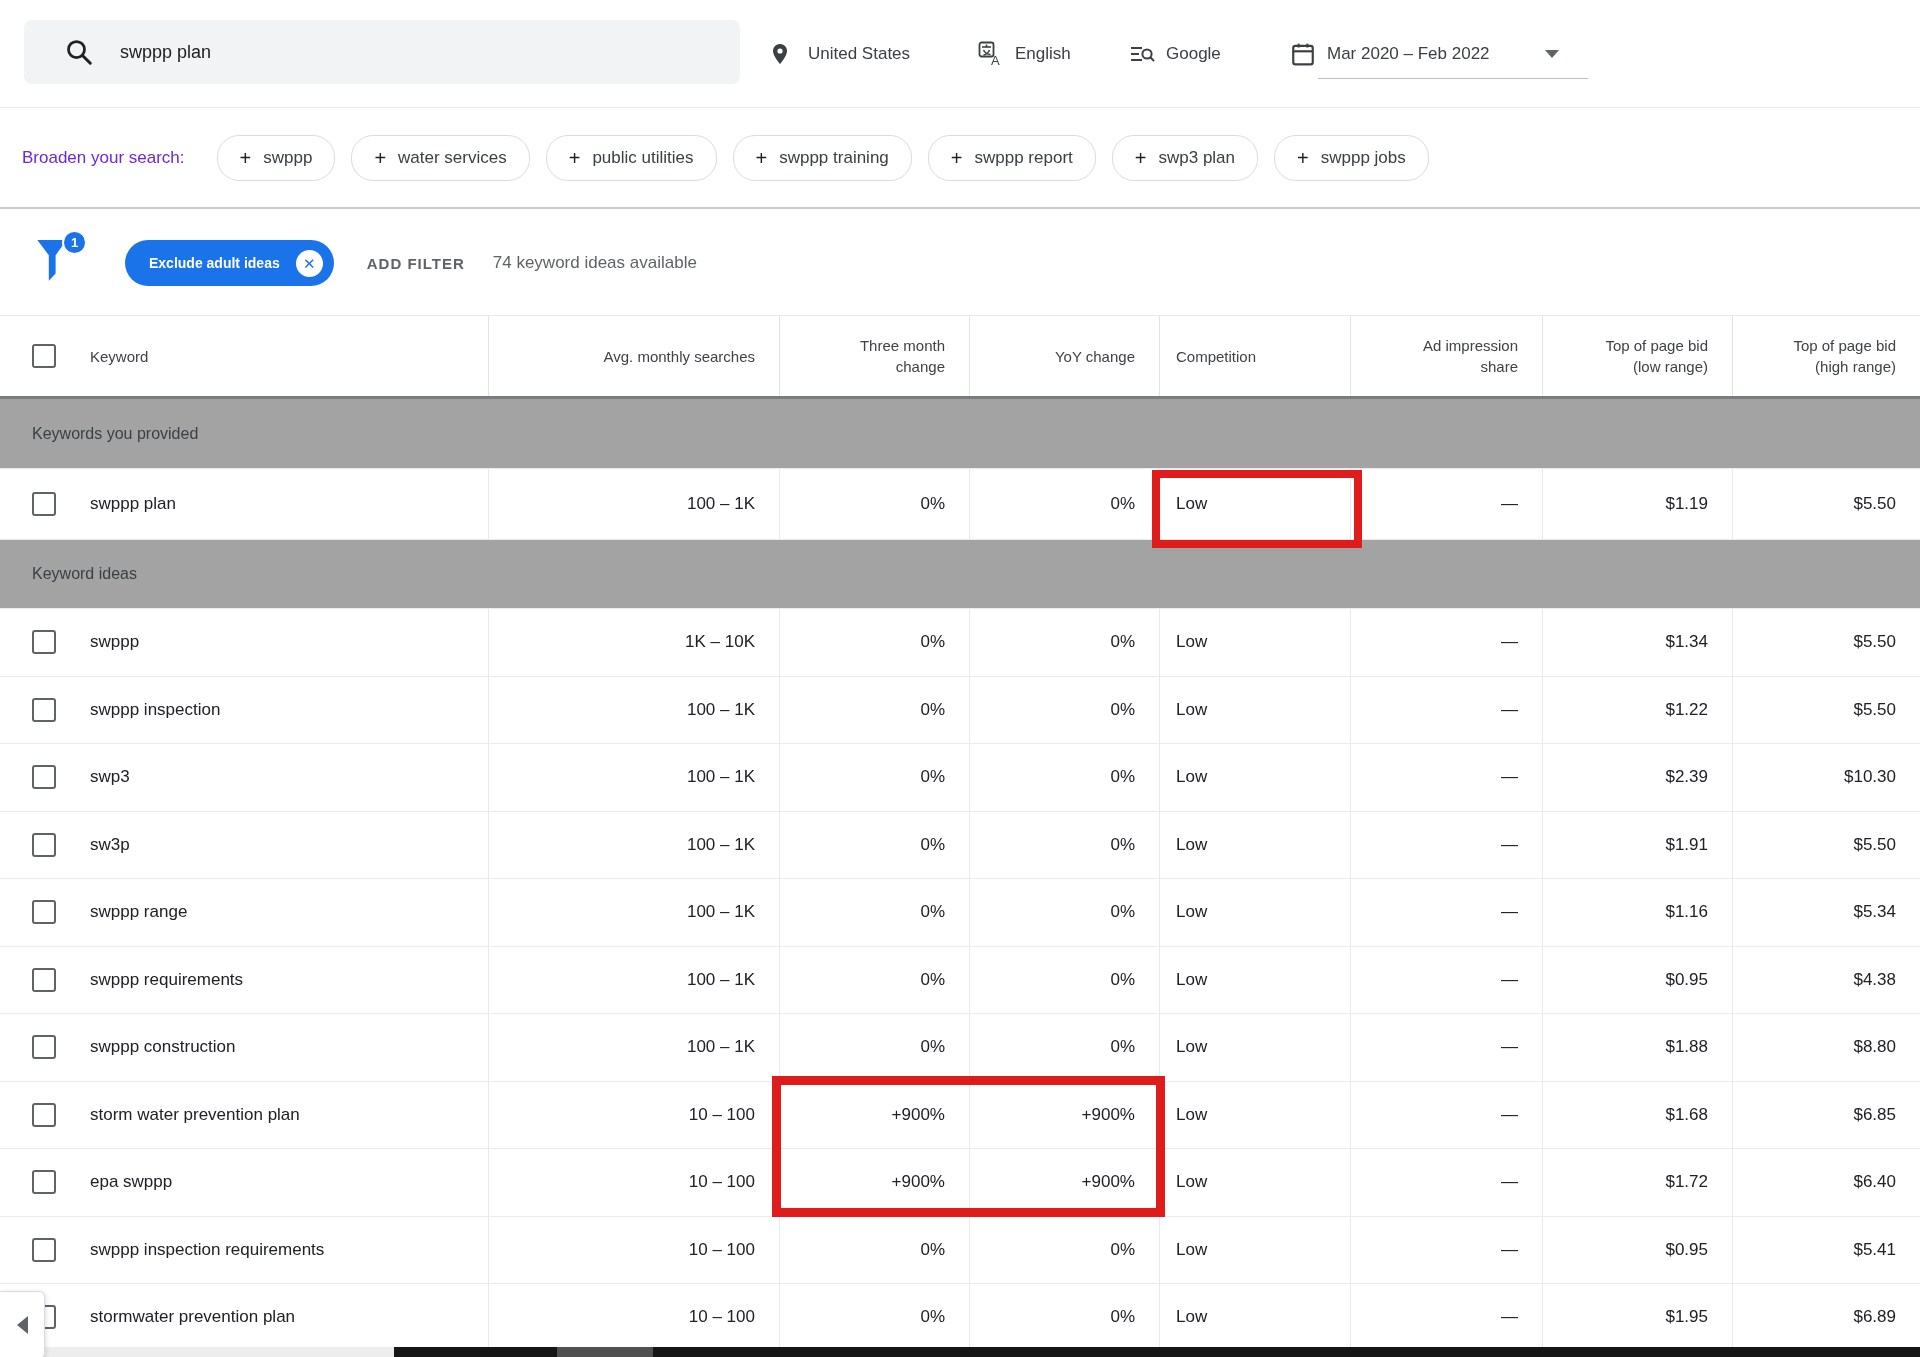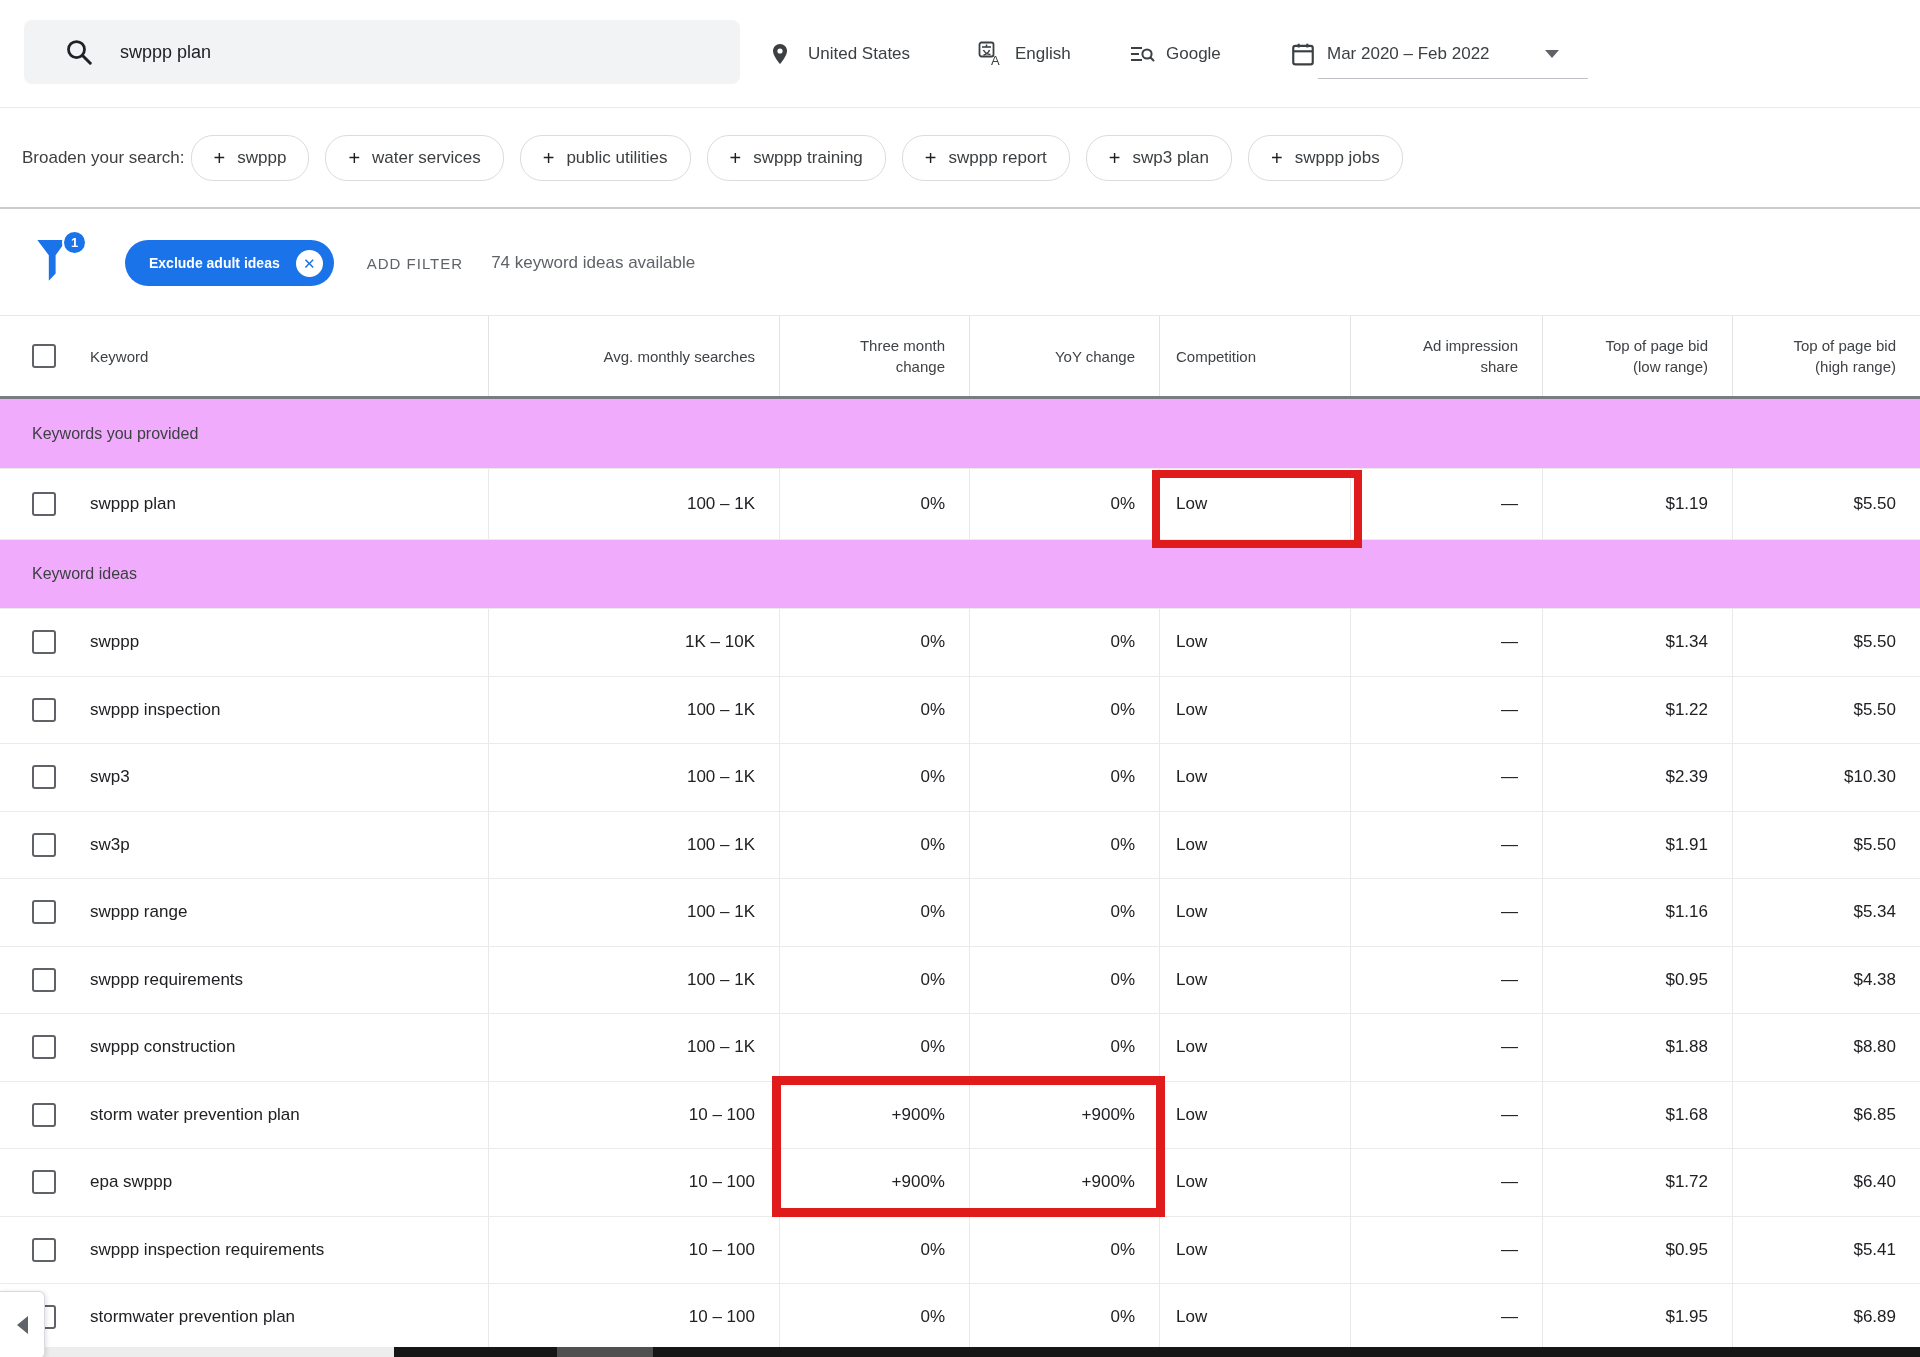--- a/index.html
+++ b/index.html
@@ -17,48 +17,48 @@
   .searchbox .stext{margin-left:26px;font-size:18px;font-weight:500;color:#202124;}
   .meta-item{position:absolute;top:0;height:107px;display:flex;align-items:center;gap:11px;
              font-size:17px;color:#3c4043;cursor:pointer;}
   .caret{width:0;height:0;border-left:7px solid transparent;border-right:7px solid transparent;
          border-top:8px solid #5f6368;margin-left:44px;}
   .date-underline{position:absolute;left:1318px;top:78px;width:270px;height:1px;background:#bdc1c6;}
 
   
   .broaden{position:absolute;left:0;top:108px;width:1920px;height:101px;border-bottom:2px solid #caccd0;
            display:flex;align-items:center;padding-left:22px;box-sizing:border-box;background:#fff;}
-  .broaden-label{font-size:17px;color:#404040;margin-right:6px;}
+  .broaden-label{font-size:17px;color:#6d28d9;margin-right:32px;}
   .chip{display:inline-flex;align-items:center;height:44px;border:1px solid #dadce0;border-radius:22px;
         padding:0 22px;margin-right:16px;background:#fff;cursor:pointer;}
   .chip .plus{font-size:20px;color:#202124;margin-right:12px;font-weight:400;line-height:1;}
   .chip .clabel{font-size:17px;color:#3c4043;}
 
   
   .filterbar{position:absolute;left:0;top:211px;width:1920px;height:104px;display:flex;align-items:center;background:#fff;}
   .funnel-wrap{position:relative;margin-left:35px;width:46px;height:50px;}
   .badge{position:absolute;right:-6px;top:-8px;width:21px;height:21px;background:#1a73e8;border:2px solid #fff;
          border-radius:50%;color:#fff;font-size:13px;display:flex;align-items:center;justify-content:center;font-weight:600;}
   .pill{display:inline-flex;align-items:center;height:46px;background:#1a73e8;border-radius:23px;margin-left:44px;
         padding-left:24px;cursor:pointer;}
   .pill .plabel{color:#fff;font-size:14px;font-weight:600;}
   .pill-x{width:27px;height:27px;background:#fff;border-radius:50%;color:#1a73e8;font-size:15px;font-weight:700;
           display:flex;align-items:center;justify-content:center;margin:0 11px 0 16px;line-height:1;}
-  .addfilter{font-size:15px;font-weight:400;letter-spacing:1px;color:#5f6368;margin-left:33px;cursor:pointer;}
+  .addfilter{font-size:15px;font-weight:700;letter-spacing:1px;color:#5f6368;margin-left:33px;cursor:pointer;}
   .ideas{font-size:17px;color:#5f6368;margin-left:28px;}
 
   
   .table{position:absolute;left:0;top:315px;width:1920px;}
   .grid{display:grid;grid-template-columns:488px 291px 190px 190px 191px 192px 190px 188px;}
   .thead{height:84px;border-top:1px solid #e7e7e7;border-bottom:3px solid #797c80;box-sizing:border-box;}
   .hcell{display:flex;align-items:center;font-size:15px;color:#3f4246;white-space:pre-line;line-height:1.4;}
   .hcell.num{justify-content:flex-end;text-align:right;padding-right:24px;}
   .hcell.left{padding-left:16px;}
   .hcell + .hcell{border-left:1px solid #e3e3e3;}
-  .band{height:70px;background:#f0abfc;display:flex;align-items:center;padding-left:32px;
+  .band{height:70px;background:#a3a3a3;display:flex;align-items:center;padding-left:32px;
         font-size:16px;color:#3c4043;border-bottom:1px solid #ebebeb;box-sizing:border-box;}
   .band.b2{height:69px;}
   .trow{height:67.5px;border-bottom:1px solid #ebebeb;box-sizing:border-box;}
   .trow.first{height:71px;}
   .cell{display:flex;align-items:center;font-size:17px;color:#202124;overflow:hidden;}
   .cell + .cell{border-left:1px solid #e9e9e9;}
   .cell.num{justify-content:flex-end;padding-right:24px;}
   .cell.left{padding-left:16px;}
   .cb{width:20px;height:20px;border:2px solid #5f6368;border-radius:3px;margin-left:32px;flex:none;cursor:pointer;background:#fff;}
   .kwname{margin-left:34px;}

